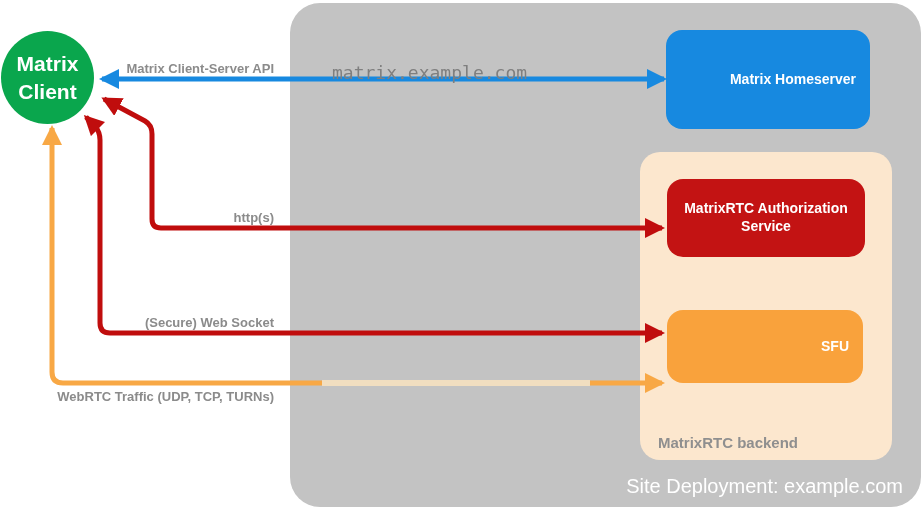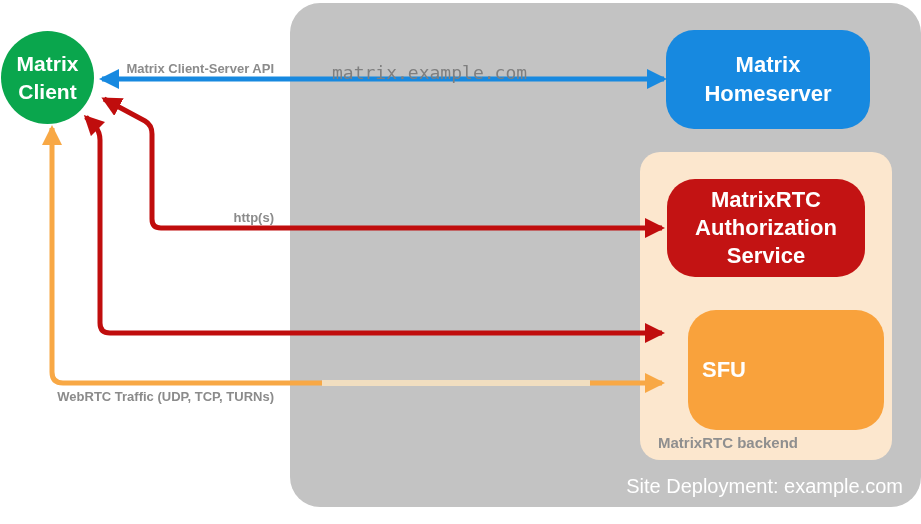--- a/index.html
+++ b/index.html
@@ -29,26 +29,26 @@
   .outer{position:absolute;left:290px;top:3px;width:631px;height:504px;
          background:var(--site-gray);border-radius:30px;z-index:1;}
   .routing{position:absolute;left:31px;top:29px;width:271px;height:428px;
            background:var(--routing-gray);border-radius:20px;}
   .routing-label{position:absolute;left:17px;bottom:9px;font-size:15px;font-weight:bold;
                  color:var(--routing-label-gray);white-space:nowrap;}
   .backend{position:absolute;left:350px;top:149px;width:252px;height:308px;
            background:var(--backend-peach);border-radius:20px;}
   .backend-label{position:absolute;left:18px;bottom:9px;font-size:15px;font-weight:bold;
                  color:var(--backend-label-gray);white-space:nowrap;}
-  .node{position:absolute;display:flex;align-items:center;justify-content:flex-start;
-        text-align:center;color:var(--text-white);font-weight:bold;font-size:22px;
-        line-height:1.28;border-radius:28px;padding:0 14px;}
+  .node{position:absolute;display:flex;align-items:center;justify-content:flex-end;
+        text-align:center;color:var(--text-white);font-weight:bold;font-size:14px;
+        line-height:1.28;border-radius:16px;padding:0 14px;}
   .homeserver{left:376px;top:27px;width:204px;height:99px;background:var(--homeserver-blue);}
-  .auth{left:377px;top:176px;width:198px;height:98px;background:var(--service-red);}
-  .sfu{left:398px;top:307px;width:196px;height:120px;background:var(--sfu-orange);}
+  .auth{left:377px;top:176px;width:198px;height:78px;background:var(--service-red);}
+  .sfu{left:377px;top:307px;width:196px;height:73px;background:var(--sfu-orange);}
   .site-label{position:absolute;right:18px;bottom:9px;font-size:20px;font-weight:normal;
               color:var(--text-white);white-space:nowrap;}
 
   
   .client{position:absolute;left:1px;top:31px;width:93px;height:93px;border-radius:50%;
           background:var(--client-green);display:flex;align-items:center;justify-content:center;
           text-align:center;color:var(--text-white);font-weight:bold;font-size:21px;
           line-height:1.32;z-index:4;padding:0 8px;}
 
   
@@ -111,15 +111,16 @@
     <path class="ln fade" d="M322,383 L590,383"></path>
     <path class="ln bl" d="M102,79 L664,79" marker-start="url(#mh-blue)" marker-end="url(#mh-blue)"></path>
     <path class="ln rd" d="M104,99 L145,121 Q152,125 152,134 L152,219 Q152,228 161,228 L662,228" marker-start="url(#mh-red)" marker-end="url(#mh-red)"></path>
     <path class="ln rd" d="M86,117 L95,126 Q100,132 100,140 L100,323 Q100,333 110,333 L662,333" marker-start="url(#mh-red)" marker-end="url(#mh-red)"></path>
   </svg>
 
   <span class="endpoint ep-0">matrix.example.com</span>
 
   <span class="conn-label cl-1">http(s)</span>
   <span class="conn-label cl-0">Matrix Client-Server API</span>
+  <span class="conn-label cl-2">(Secure) Web Socket</span>
   <span class="conn-label cl-3">WebRTC Traffic (UDP, TCP, TURNs)</span>
 
 </div>
 
 </body></html>

